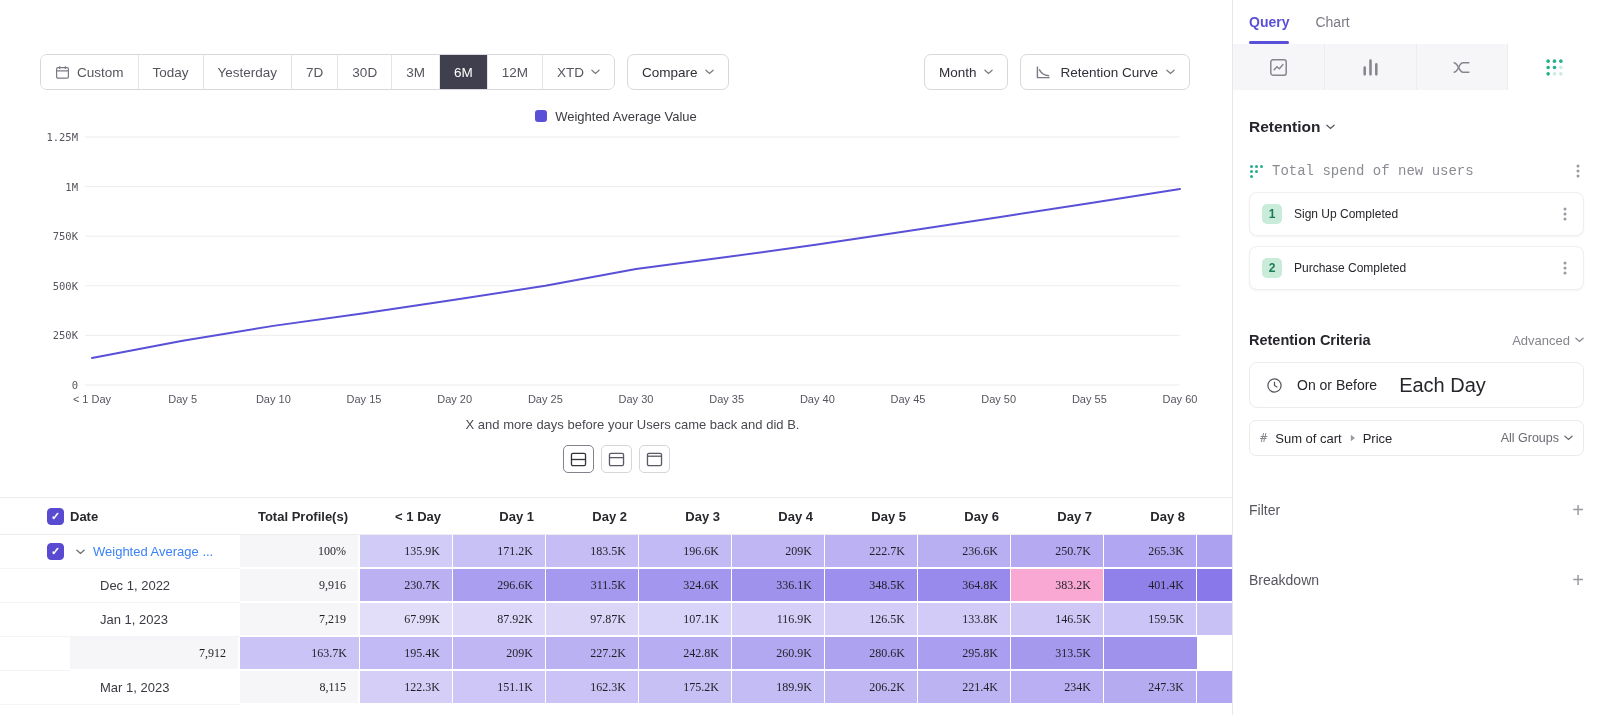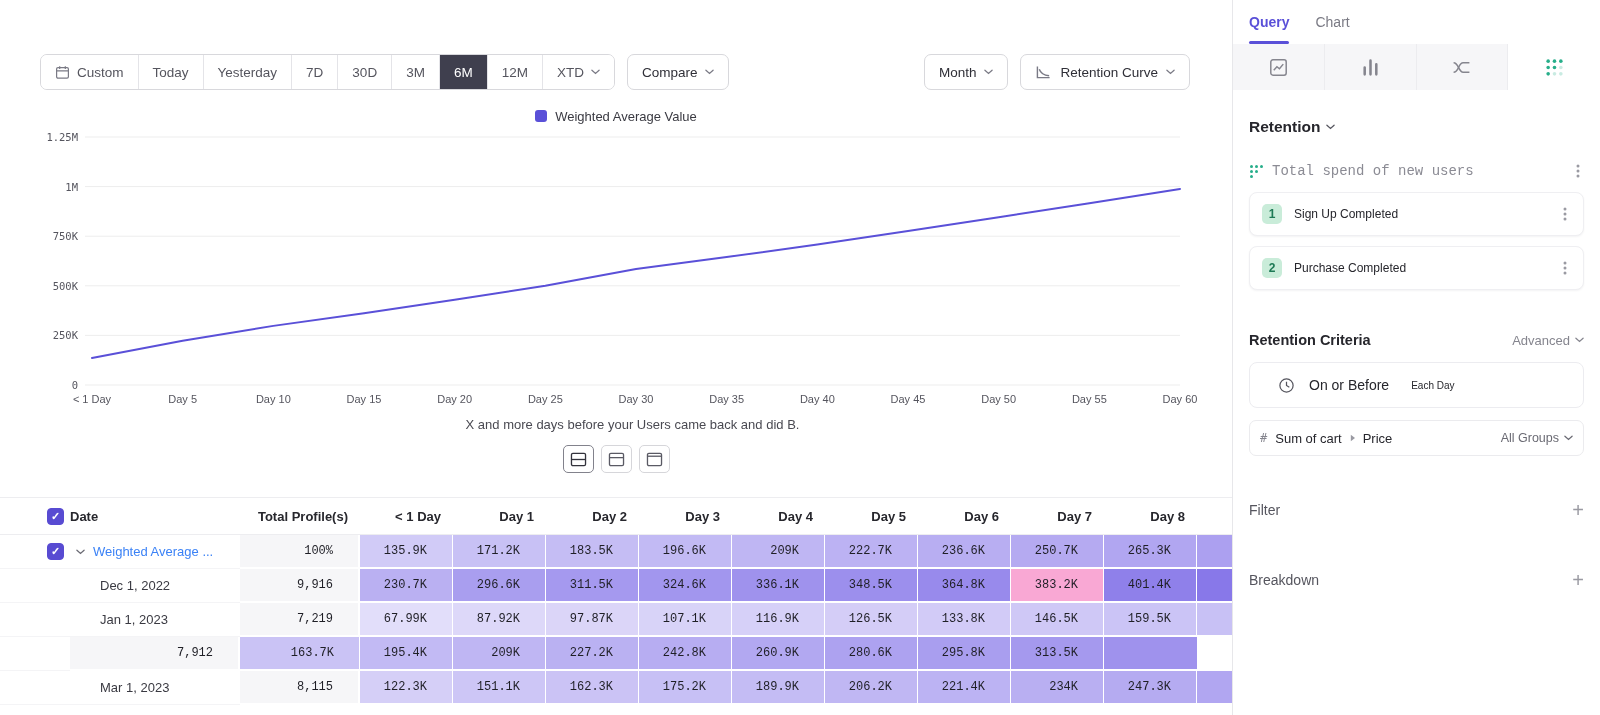--- a/index.html
+++ b/index.html
@@ -38,21 +38,21 @@
   .toggle.sel{border-color:#82828c;color:#33333c;}
 
   
   .table{margin-top:24px;}
   .trow{display:grid;grid-template-columns:70px 170px 120px repeat(9,93px) 1fr;height:34px;}
   .trow.thead{height:38px;border-top:1px solid #ededf0;border-bottom:1px solid #ededf0;}
   .tc{display:flex;align-items:center;overflow:hidden;}
   .cbc{justify-content:flex-end;padding-right:6px;}
   .th{font-size:13px;font-weight:700;color:#27272d;}
   .num-h{justify-content:flex-end;padding-right:12px;}
-  .num{justify-content:flex-end;padding-right:25px;font-family:Liberation Mono, monospace;
+  .num{justify-content:flex-end;padding-right:12px;font-family:Liberation Serif, serif;
     font-size:12px;color:#1f1f26;}
   .totc{background:#f6f6f8;border-right:2px solid #fff;border-bottom:2px solid #fff;}
   .heat{border-right:1px solid #fff;border-bottom:2px solid #fff;}
   .sliver{border-bottom:2px solid #fff;}
   .datec{font-size:13px;color:#3b82f6;gap:8px;border-bottom:1px solid #f4f4f6;}
   .datec.sum{padding-left:6px;}
   .datec.sub{padding-left:30px;color:#3a3a42;}
   .rlabel{white-space:nowrap;overflow:hidden;text-overflow:ellipsis;}
   .cbcell-border{border-bottom:1px solid #f4f4f6;}
   .cb{width:17px;height:17px;border:1.5px solid #c8c8d0;border-radius:4px;display:flex;
@@ -83,24 +83,24 @@
   .step{display:flex;align-items:center;gap:12px;height:44px;padding:0 12px;background:#fff;
     border:1px solid #efeff2;border-radius:8px;box-shadow:0 1px 2px rgba(20,20,40,.05);
     margin-bottom:10px;cursor:pointer;}
   .badge{width:20px;height:20px;border-radius:5px;background:#c9ecd9;color:#1d7a55;font-size:12px;
     font-weight:700;display:flex;align-items:center;justify-content:center;}
   .slabel{font-size:12px;color:#26262c;flex:1;}
   .crit-head{display:flex;align-items:center;margin-top:42px;}
   .crit-title{font-size:14.5px;font-weight:700;color:#26262c;flex:1;}
   .crit-mode{display:flex;align-items:center;gap:5px;font-size:13px;color:#85858e;cursor:pointer;}
   .crit-card{margin-top:14px;height:46px;border:1px solid #ececf0;border-radius:8px;display:flex;
-    align-items:center;gap:14px;padding:0 28px;cursor:pointer;}
+    align-items:center;gap:14px;padding:0 16px;cursor:pointer;}
   .crit-card .ic{color:#55555e;}
   .crit-cond{font-size:14px;color:#26262c;}
-  .crit-val{font-size:10px;color:#26262c;margin-left:8px;}
+  .crit-val{font-size:20px;color:#26262c;margin-left:8px;}
   .save-btn{margin-top:40px;width:100%;height:38px;border:1px solid #e2e2e6;border-radius:7px;
     background:#fff;text-align:left;padding:0 12px;font-family:"Liberation Sans",sans-serif;
     font-size:13.5px;font-weight:700;color:#26262c;cursor:pointer;}
   .measure{margin-top:12px;height:36px;border:1px solid #ebebee;border-radius:7px;display:flex;
     align-items:center;gap:8px;padding:0 10px;cursor:pointer;}
   .m-hash{font-family:"DejaVu Sans Mono",monospace;font-size:12px;color:#85858e;}
   .m-prop{font-size:13px;color:#26262c;}
   .m-chev{color:#9a9aa2;display:inline-flex;}
   .m-group{margin-left:auto;display:flex;align-items:center;gap:5px;font-size:12.5px;color:#6a6a73;}
   .addrow{display:flex;align-items:center;margin-top:44px;}

